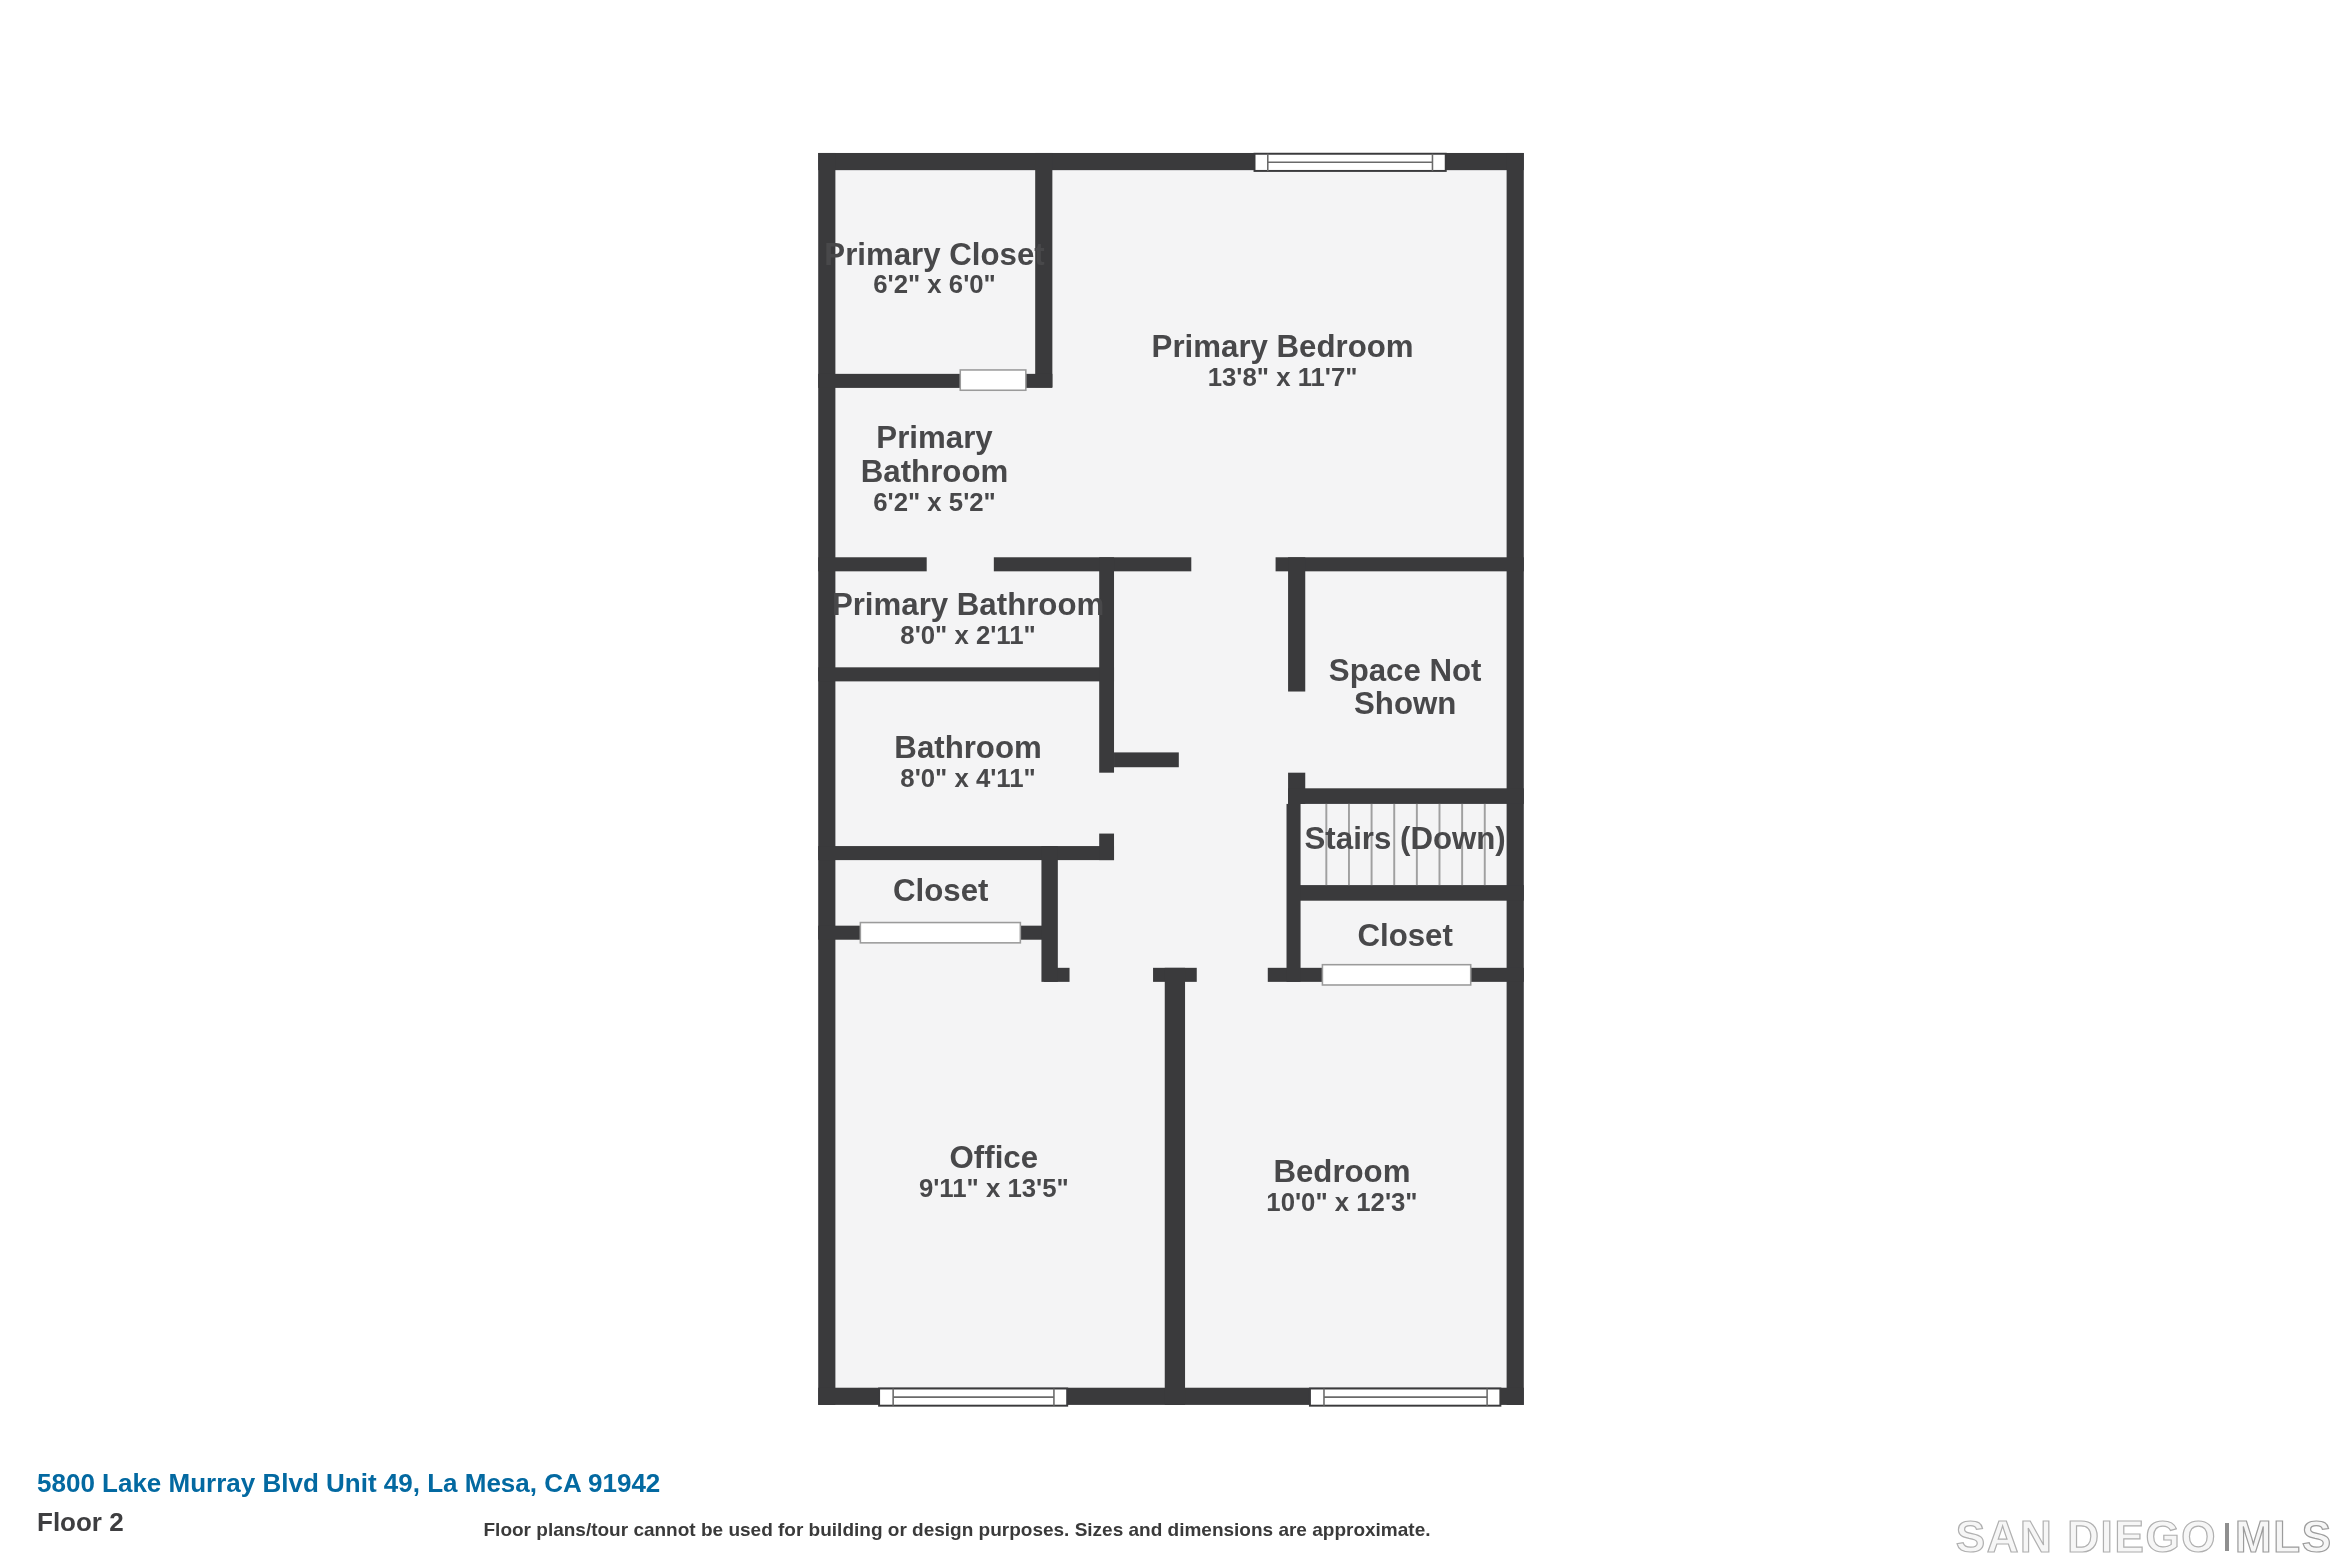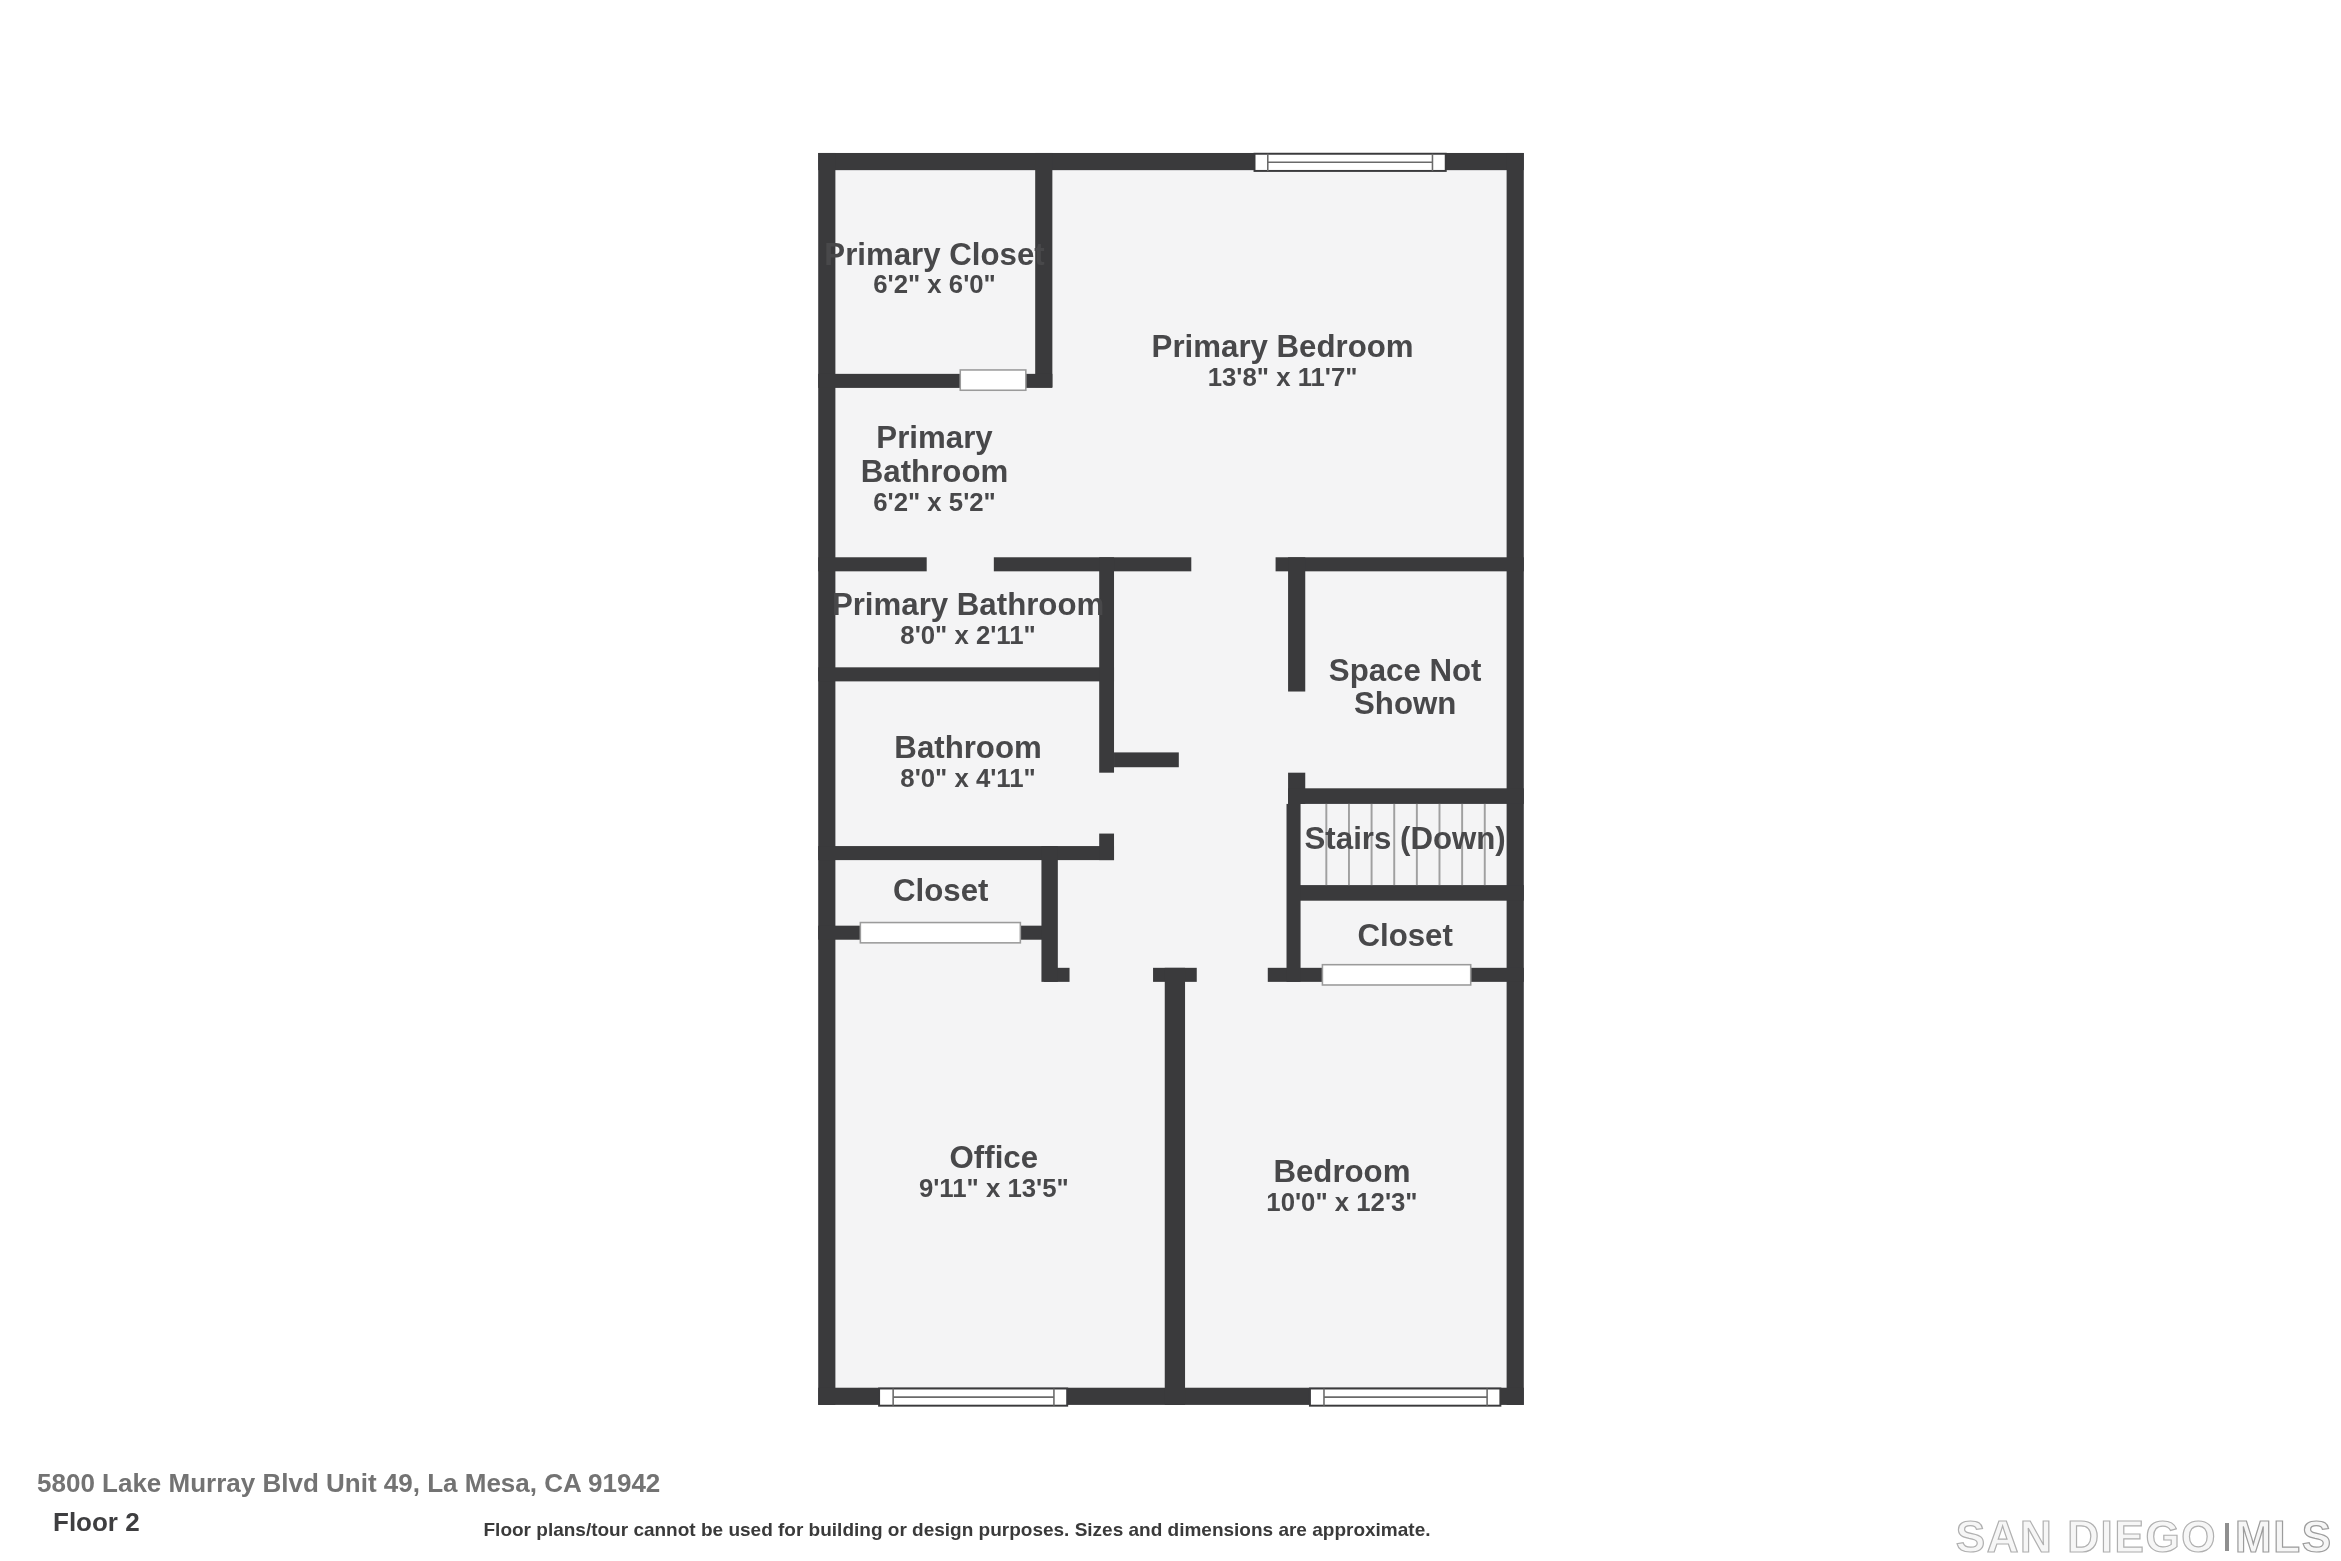--- a/index.html
+++ b/index.html
@@ -7,25 +7,25 @@
     width:2342px;height:1561px;position:relative;background:#ffffff;
     font-family:"Liberation Sans", sans-serif;overflow:hidden;
   }
   #plan-svg{position:absolute;left:0;top:0;}
   #plan-svg text{
     text-anchor:middle;fill:#48484a;font-weight:700;
     font-family:"Liberation Sans", sans-serif;
   }
   .footer-address{
     position:absolute;left:37px;top:1468px;
-    font-size:26px;font-weight:700;color:#737373;
+    font-size:26px;font-weight:700;color:#0369a1;
   }
   .footer-floor{
     position:absolute;left:37px;top:1507px;
-    font-size:26px;font-weight:700;color:#3e3e40;margin-left:16px;
+    font-size:26px;font-weight:700;color:#3e3e40;
   }
   .footer-disclaimer{
     position:absolute;left:0;top:1519px;width:1914px;text-align:center;
     font-size:19px;font-weight:700;color:#3a3a3a;
   }
   .footer-logo{
     position:absolute;right:9.4px;top:1518px;height:37px;
     display:flex;align-items:center;
   }
   .logo-text{

